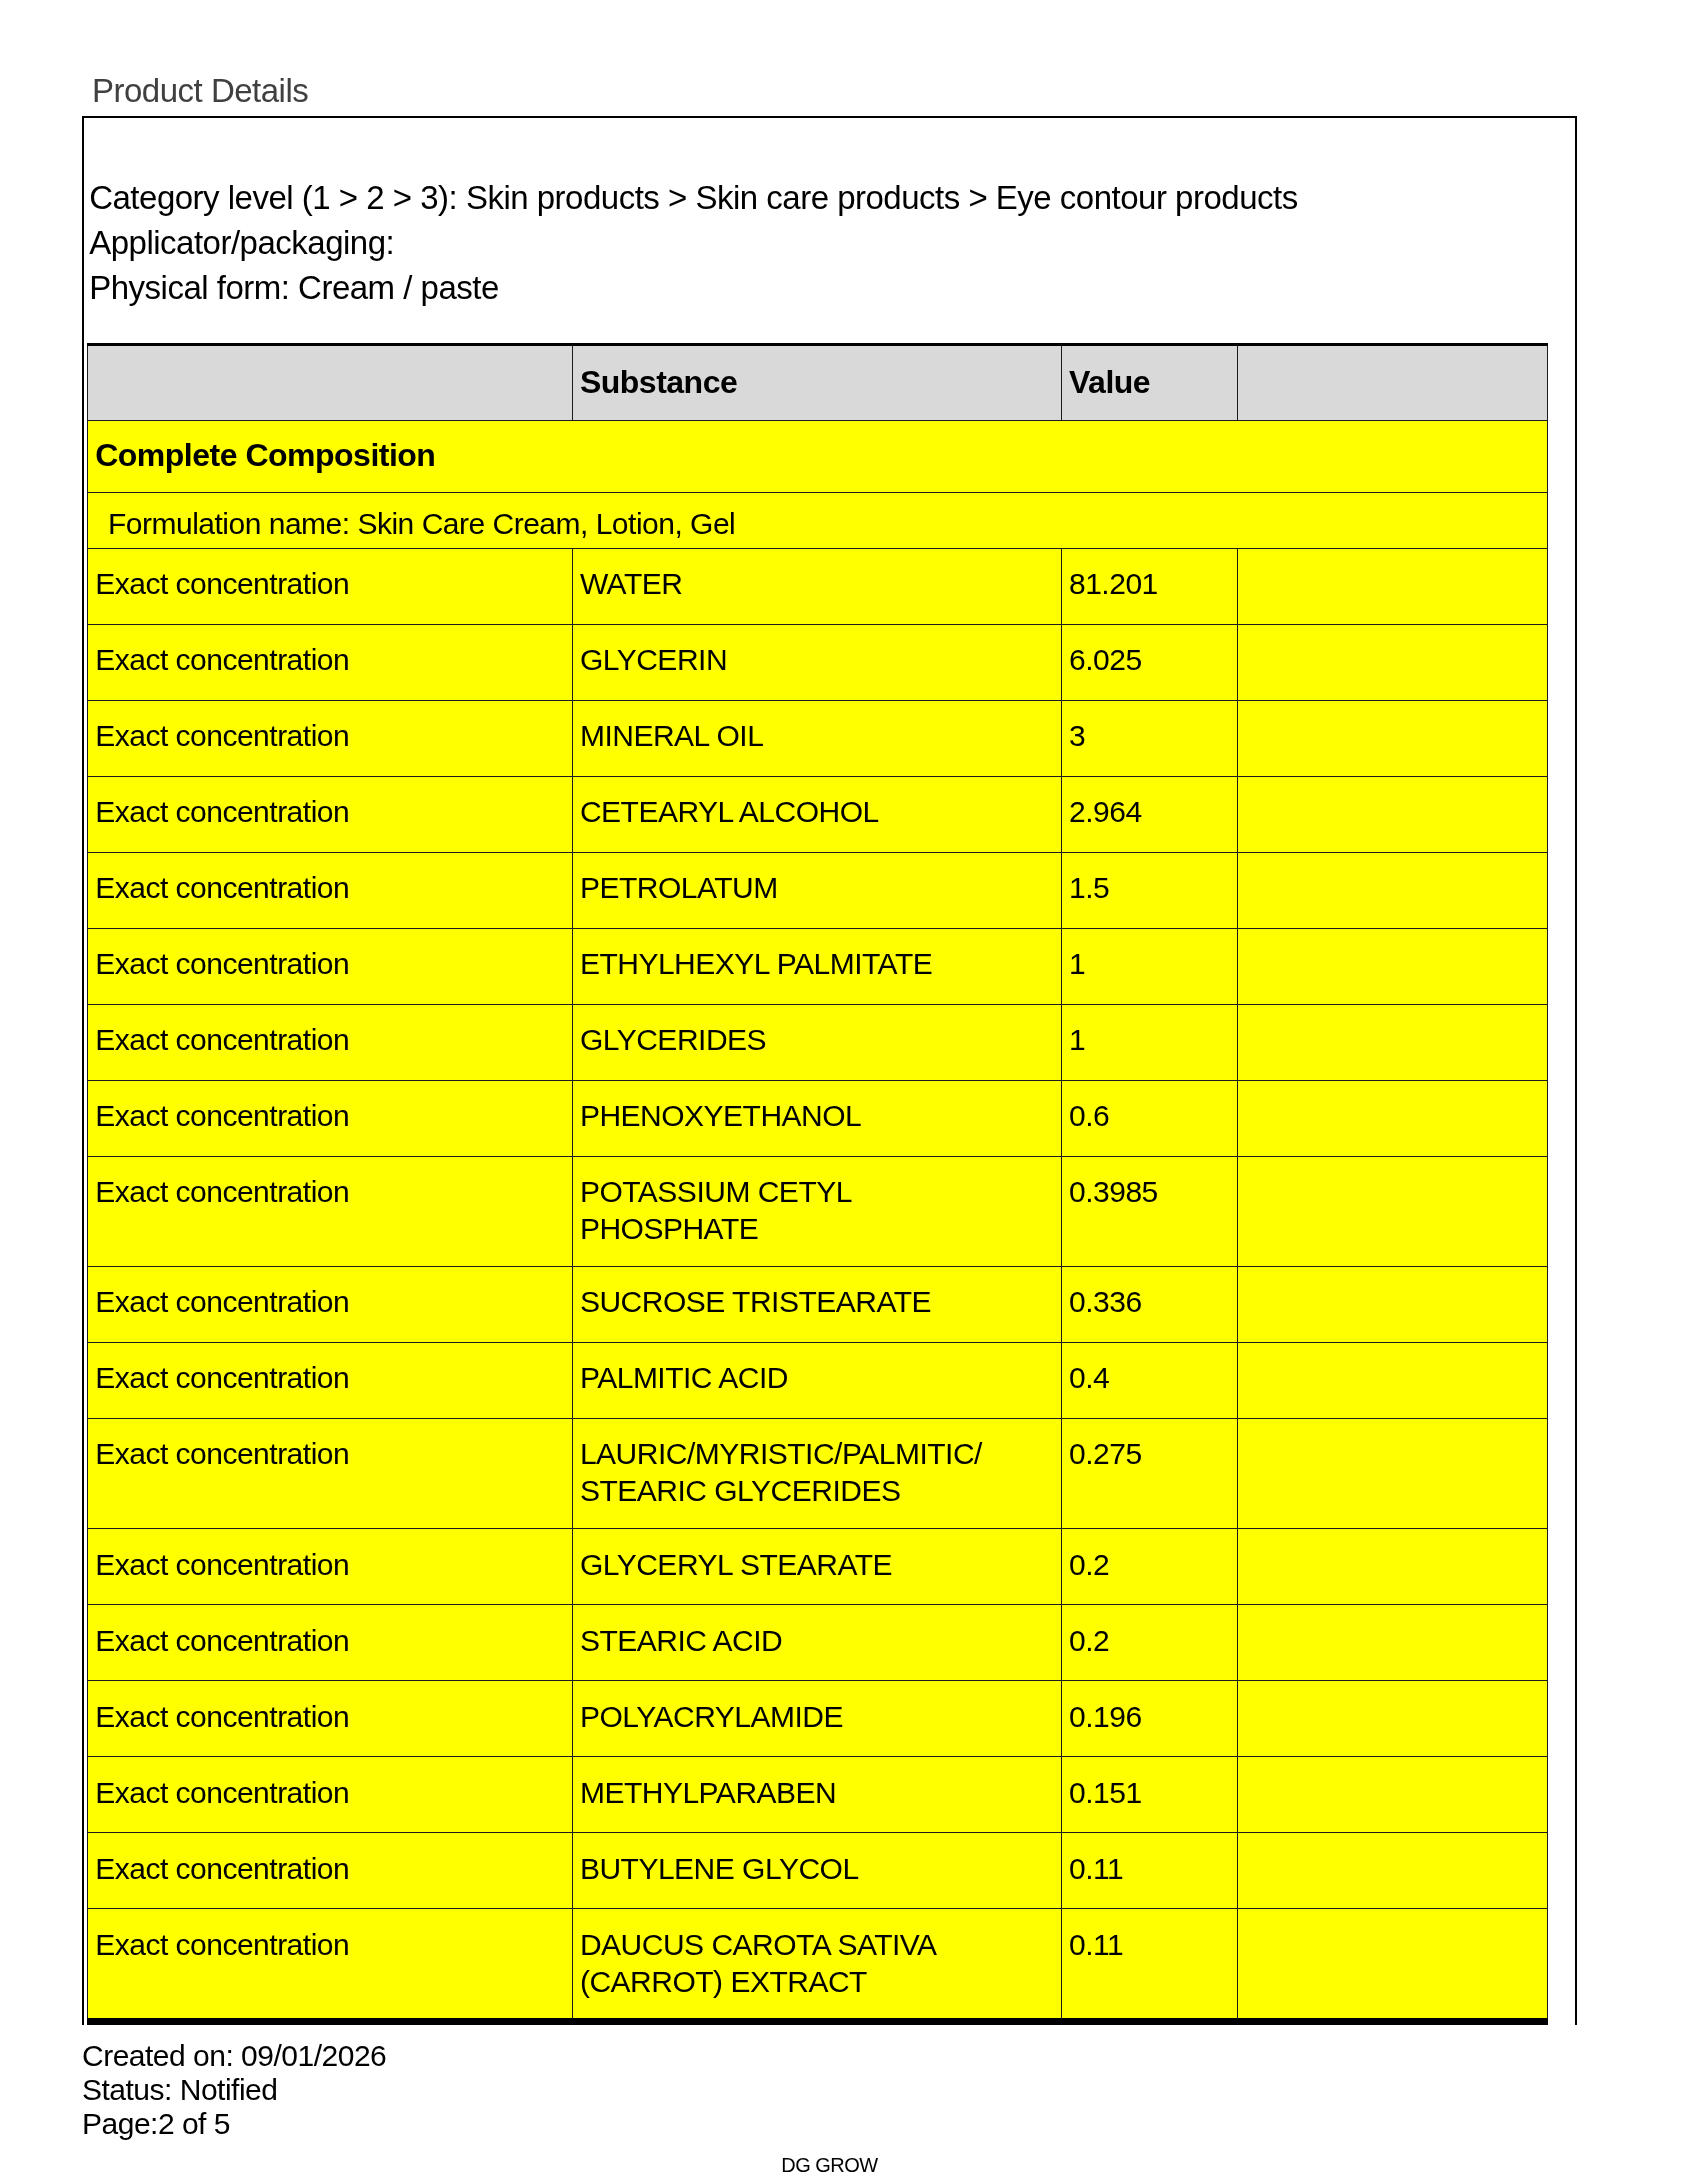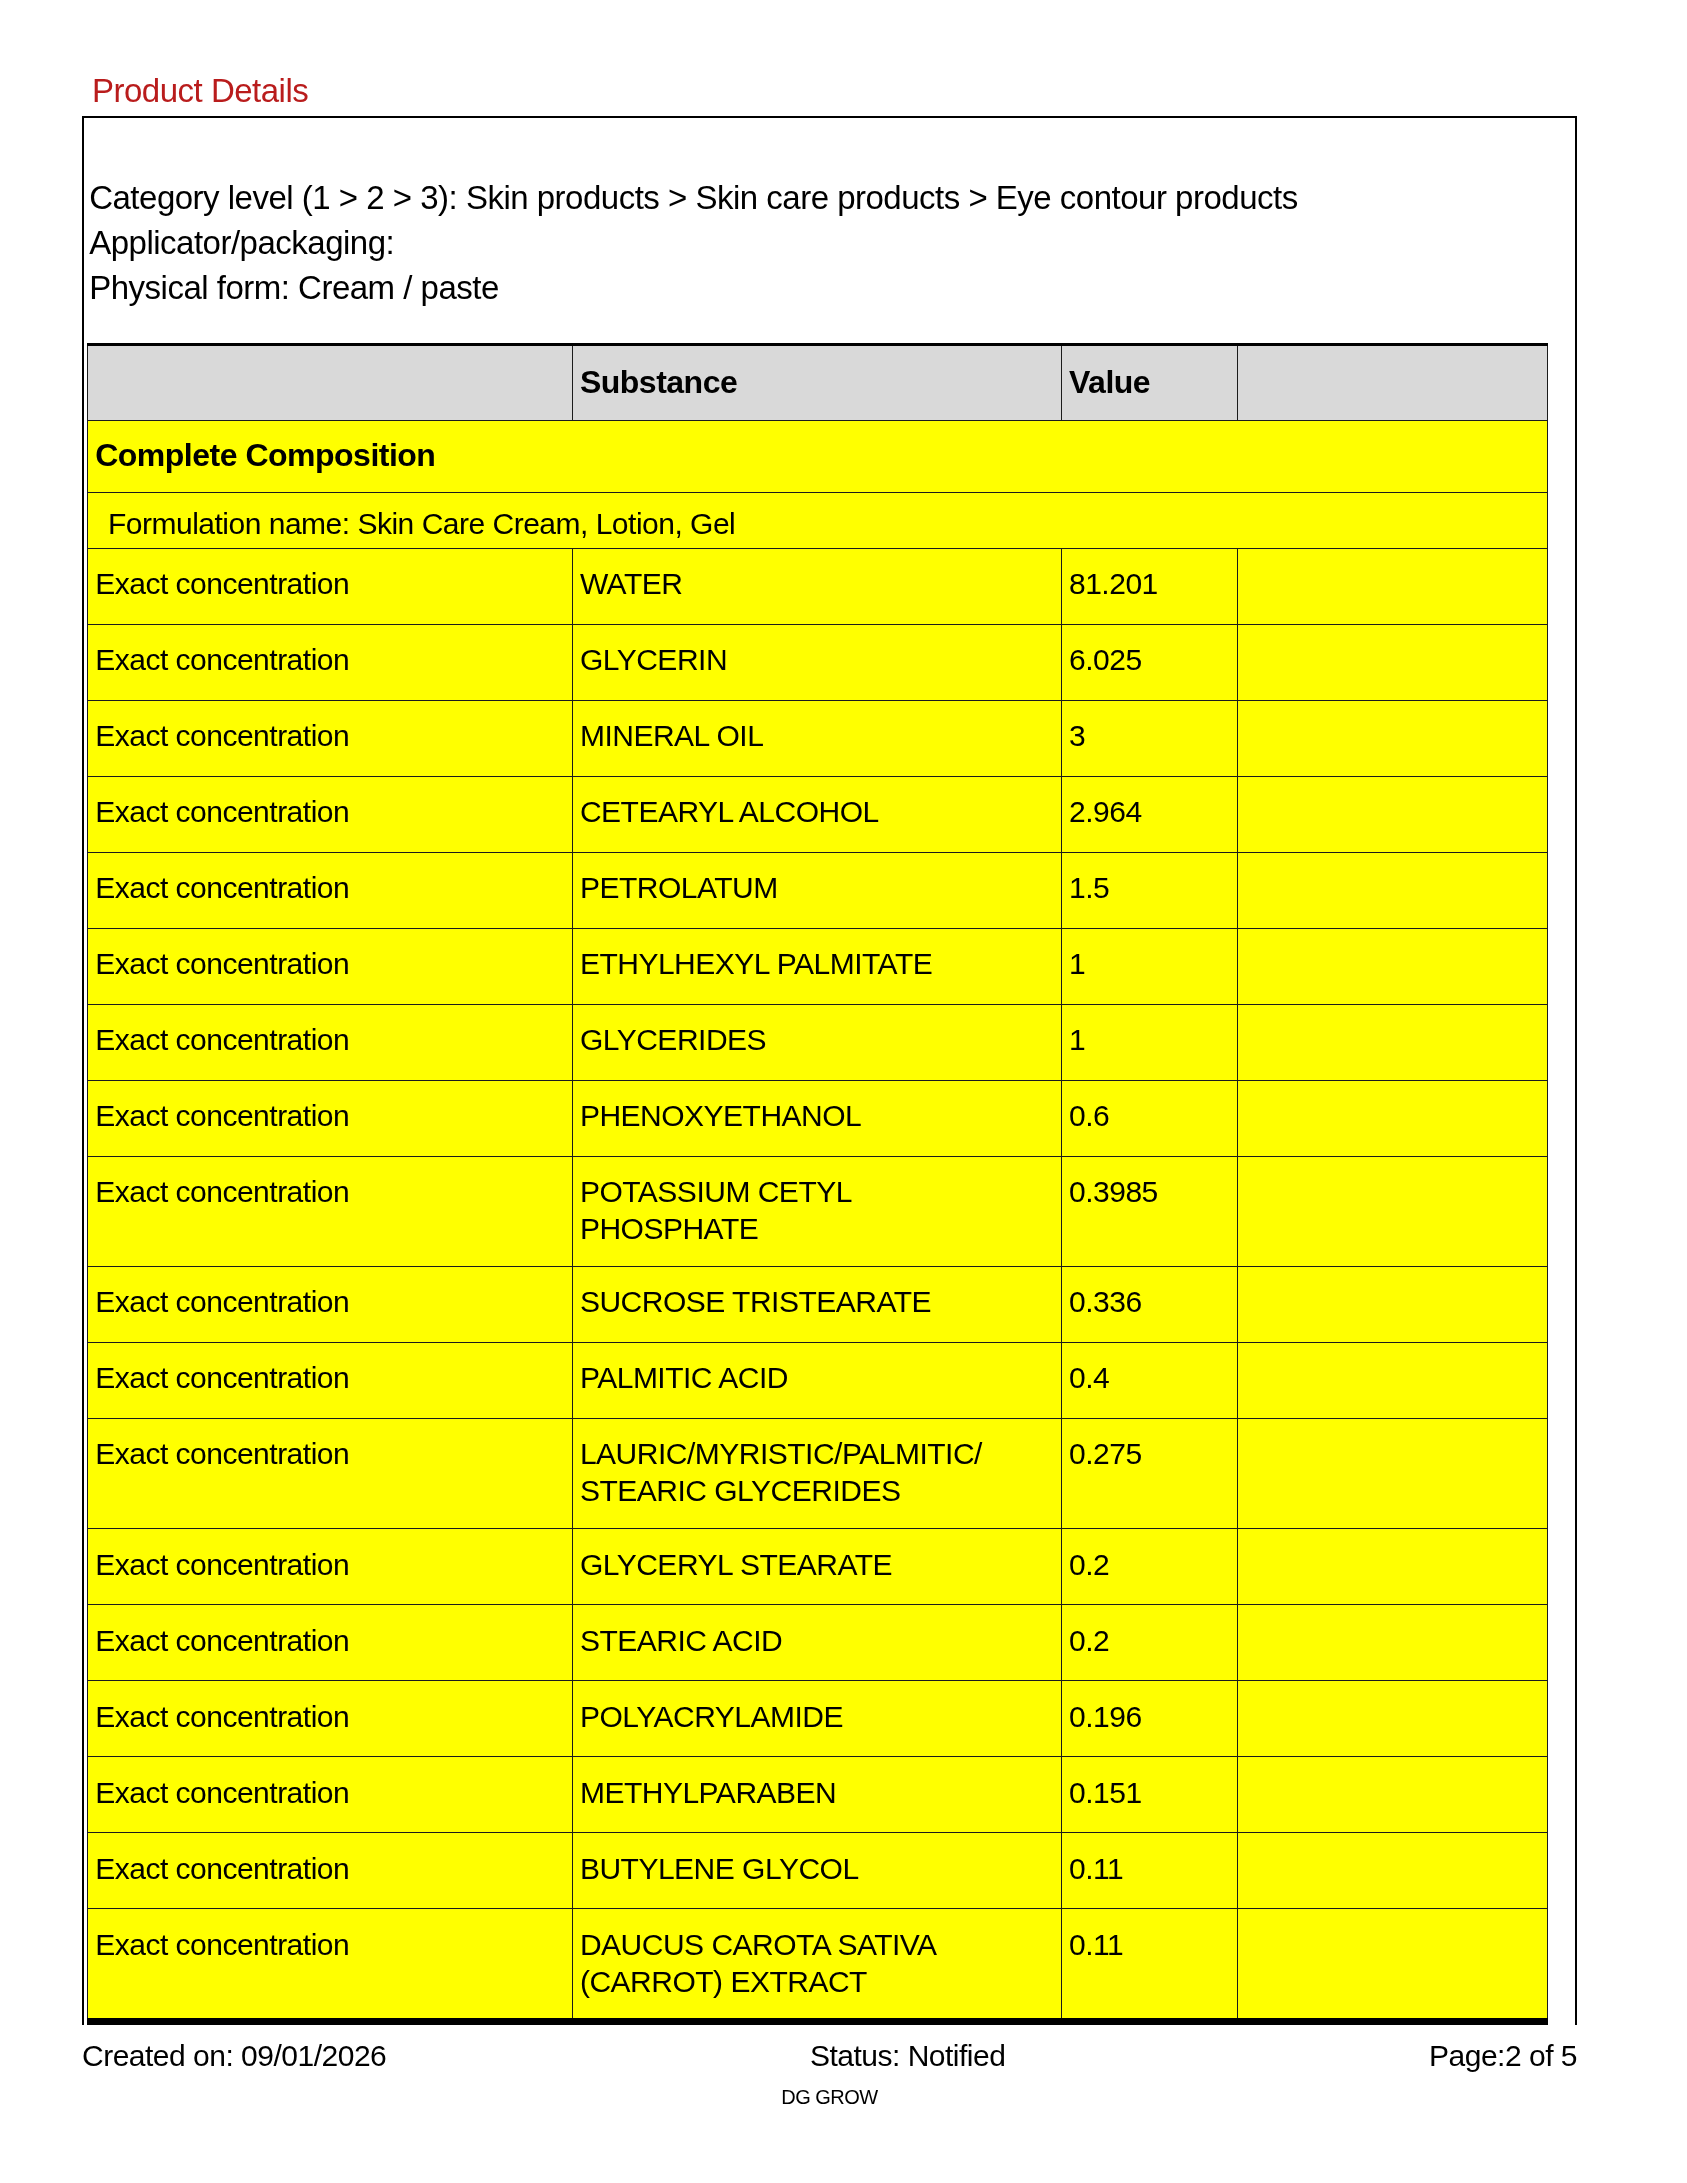--- a/index.html
+++ b/index.html
@@ -14,21 +14,21 @@
   }
   .page {
     position: relative;
     width: 1687px;
     height: 2183px;
   }
   .doc-title {
     margin: 73px 0 7.2px 92px;
     font-size: 33px;
     line-height: 36px;
-    color: #b91c1c;
+    color: #404040;
     letter-spacing: -0.5px;
   }
   .content-box {
     margin-left: 82px;
     width: 1495px;
     border: 2.6px solid #000000;
     border-bottom: none;
     box-sizing: border-box;
   }
   .info-block {
@@ -93,20 +93,21 @@
   }
   td.substance-cell { white-space: pre-line; }
   .footer {
     margin: 13.4px 0 0 82px;
     width: 1495px;
     display: flex;
     justify-content: space-between;
     font-size: 30px;
     line-height: 34px;
     letter-spacing: -0.5px;
+    flex-direction: column;
   }
   .footer-org {
     margin-left: 82px;
     width: 1495px;
     text-align: center;
     font-size: 20px;
     line-height: 34px;
     margin-top: 7.2px;
     letter-spacing: -0.5px;
   }

